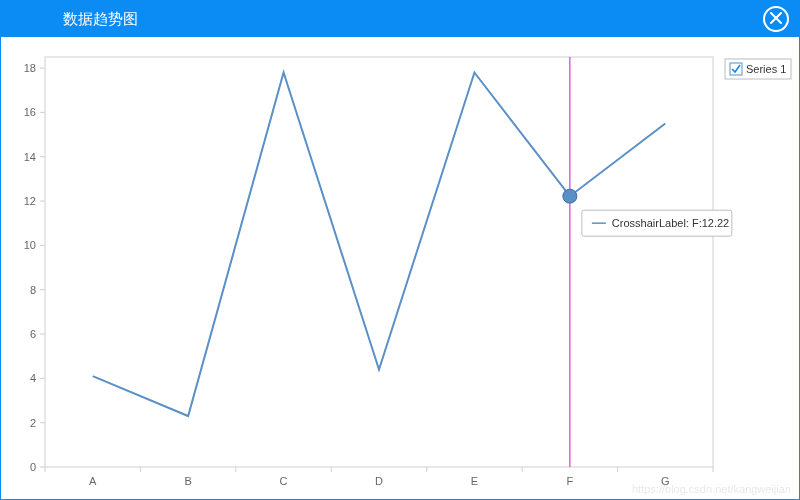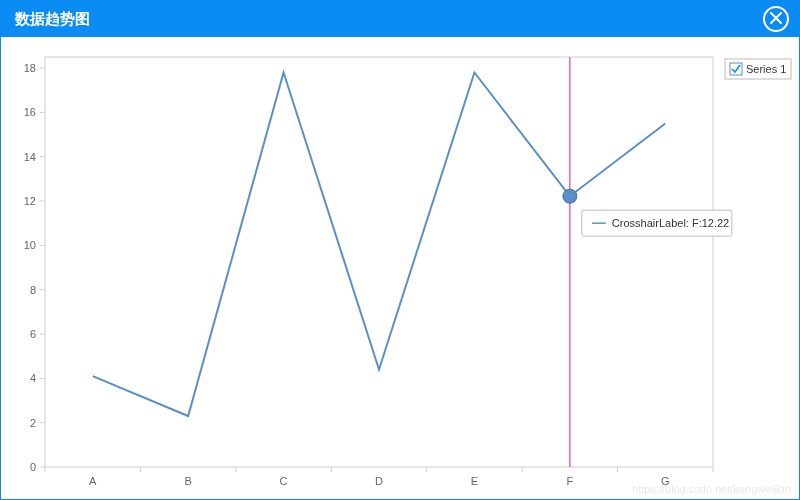--- a/index.html
+++ b/index.html
@@ -1,19 +1,19 @@
 <!DOCTYPE html>
 <html><head>
 <meta charset="utf-8">
 <style>
   * { box-sizing: border-box; margin: 0; padding: 0; }
   body { font-family: Arial, "Microsoft YaHei", sans-serif; font-size: 12px; background: #fff; }
   .window { width: 800px; height: 500px; border: 1px solid #0b8bf4; position: relative; background:#fff; }
   .titlebar { height: 36px; background: #0b8bf4; color: #fff; display: flex; align-items: center; justify-content: space-between; padding: 0 10px 0 14px; }
-  .titlebar .title { font-size: 15px; font-weight: 700; }
+  .titlebar .title { font-size: 15px; font-weight: 400; margin-left: 48px; }
   .close-btn { width: 26px; height: 26px; border: 2px solid #fff; border-radius: 50%; display:flex; align-items:center; justify-content:center; cursor:pointer; }
   .close-btn svg { width: 14px; height:14px; }
   .chart-area { position: absolute; left: 0; top: 36px; right: 0; bottom: 0; }
   .chart-area svg { width: 100%; height: 100%; display:block; }
   .watermark { position:absolute; right:8px; bottom:4px; color:#d9d9d9; font-size:11px; opacity:0.6; pointer-events:none; }
   .legend-box { fill:#fff; stroke:#bcbcbc; }
   .legend-text { font-size:11px; fill:#333; }
   .tooltip-box { fill:#fff; stroke:#bcbcbc; }
   .tooltip-text { font-size:11px; fill:#333; }
 </style>

